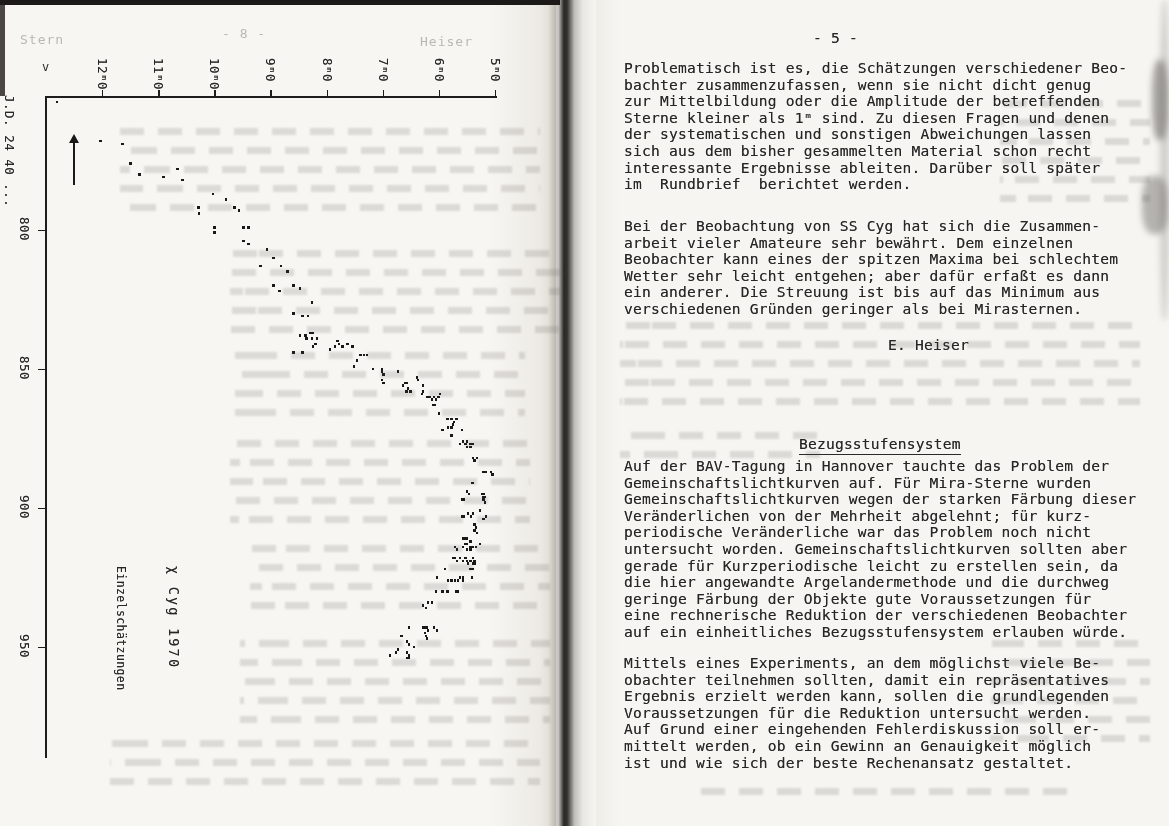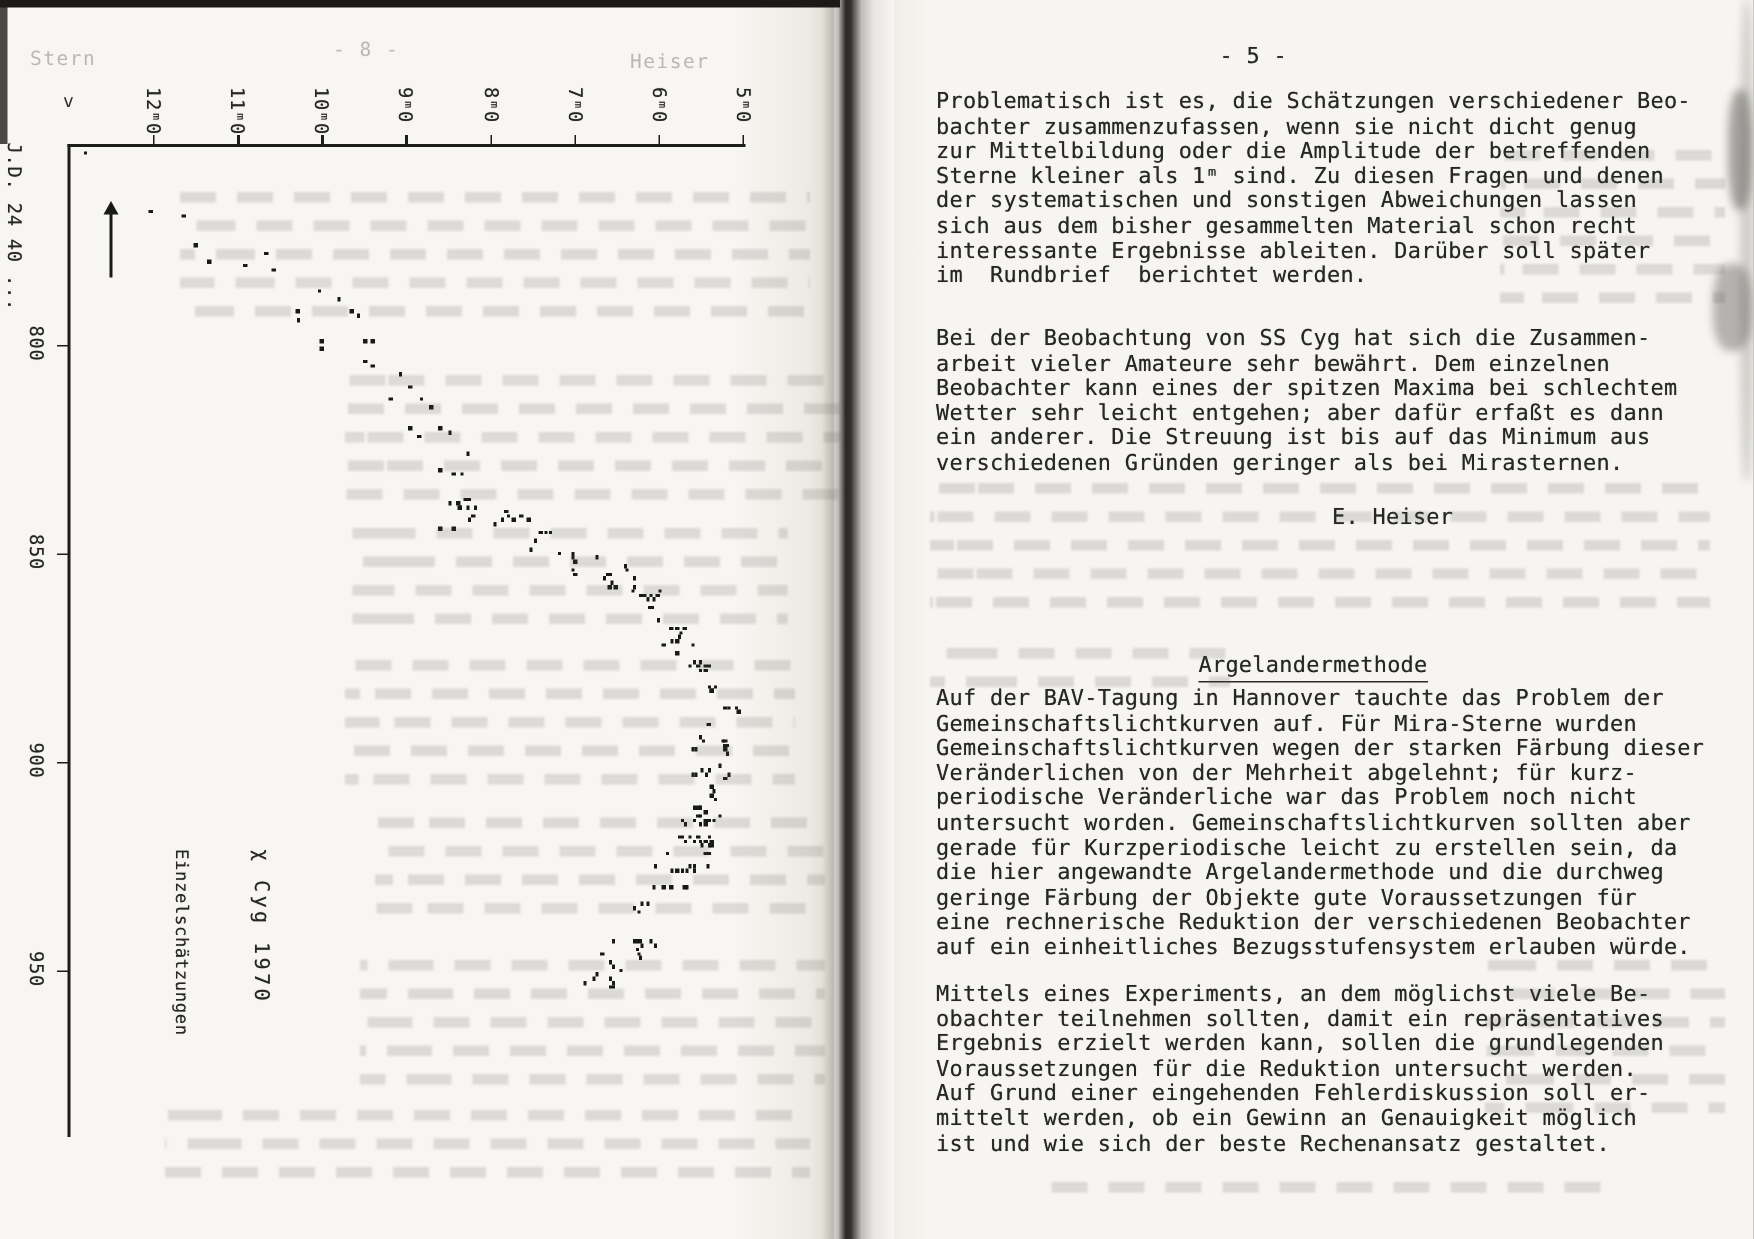--- a/index.html
+++ b/index.html
@@ -333,21 +333,21 @@
 interessante Ergebnisse ableiten. Darüber soll später
 im  Rundbrief  berichtet werden.</div>
   <div class="tw para2">Bei der Beobachtung von SS Cyg hat sich die Zusammen-
 arbeit vieler Amateure sehr bewährt. Dem einzelnen
 Beobachter kann eines der spitzen Maxima bei schlechtem
 Wetter sehr leicht entgehen; aber dafür erfaßt es dann
 ein anderer. Die Streuung ist bis auf das Minimum aus
 verschiedenen Gründen geringer als bei Mirasternen.</div>
   <div class="tw signature">E. Heiser</div>
   <div class="tw heading-wrap">
-    <span>Argelandermethode</span>
+    <span>Bezugsstufensystem</span>
   </div>
   <div class="tw para3">Auf der BAV-Tagung in Hannover tauchte das Problem der
 Gemeinschaftslichtkurven auf. Für Mira-Sterne wurden
 Gemeinschaftslichtkurven wegen der starken Färbung dieser
 Veränderlichen von der Mehrheit abgelehnt; für kurz-
 periodische Veränderliche war das Problem noch nicht
 untersucht worden. Gemeinschaftslichtkurven sollten aber
 gerade für Kurzperiodische leicht zu erstellen sein, da
 die hier angewandte Argelandermethode und die durchweg
 geringe Färbung der Objekte gute Voraussetzungen für

